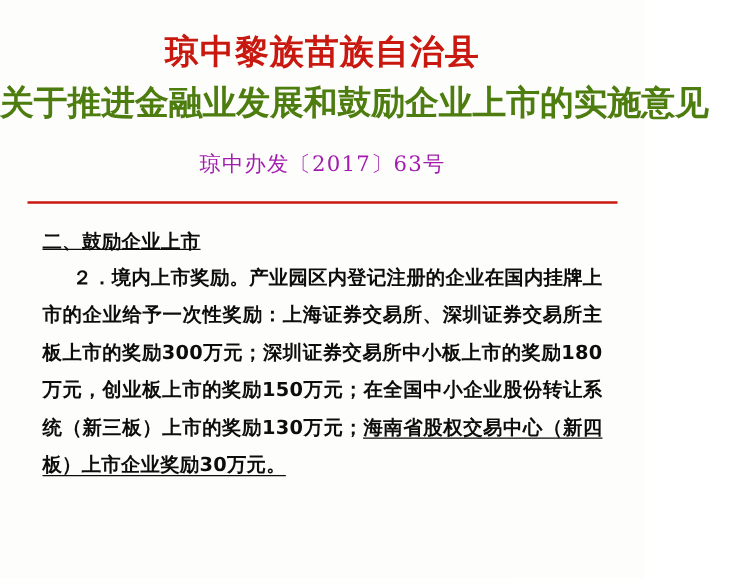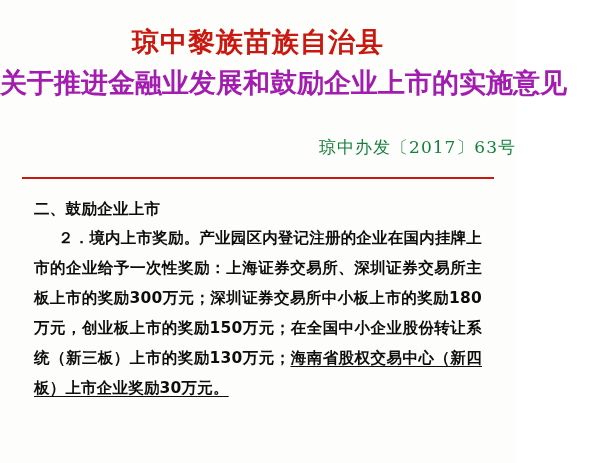--- a/index.html
+++ b/index.html
@@ -28,52 +28,53 @@
   .doc-title-line1 {
     color: #c9180f;
     font-family: "DejaVu Serif", "Liberation Serif", serif;
     font-weight: bold;
     font-size: 27px;
     letter-spacing: 1px;
     line-height: 36px;
     white-space: nowrap;
   }
   .doc-title-line2 {
-    color: #a21caf;
+    color: #4d7c0f;
     font-family: "DejaVu Serif", "Liberation Serif", serif;
     font-weight: bold;
     font-size: 27px;
     letter-spacing: 0px;
     line-height: 38px;
     white-space: nowrap;
     margin-top: 4px;
   }
   .doc-number {
-    text-align: right;
-    margin-top: 34px;
+    text-align: center;
+    margin-top: 18px;
     font-family: "DejaVu Serif", "Liberation Serif", serif;
     font-size: 17px;
-    color: #15803d;
+    color: #a21caf;
     letter-spacing: 1px;
   }
   .red-rule {
     margin: 18px 22px 0 22px;
     height: 2px;
     background: #c9180f;
   }
   .body-block {
     margin: 16px 34px 0 34px;
     color: #0d0d0d;
     font-family: "DejaVu Sans", "Liberation Sans", sans-serif;
   }
   .section-heading {
     font-size: 15.5px;
     font-weight: bold;
     line-height: 28px;
     letter-spacing: 0.3px;
+    text-decoration: underline;
   }
   .sub-heading {
     font-size: 15.5px;
     font-weight: bold;
     line-height: 30px;
     letter-spacing: 0.3px;
     text-indent: 22px;
   }
   .para {
     font-size: 15.5px;

